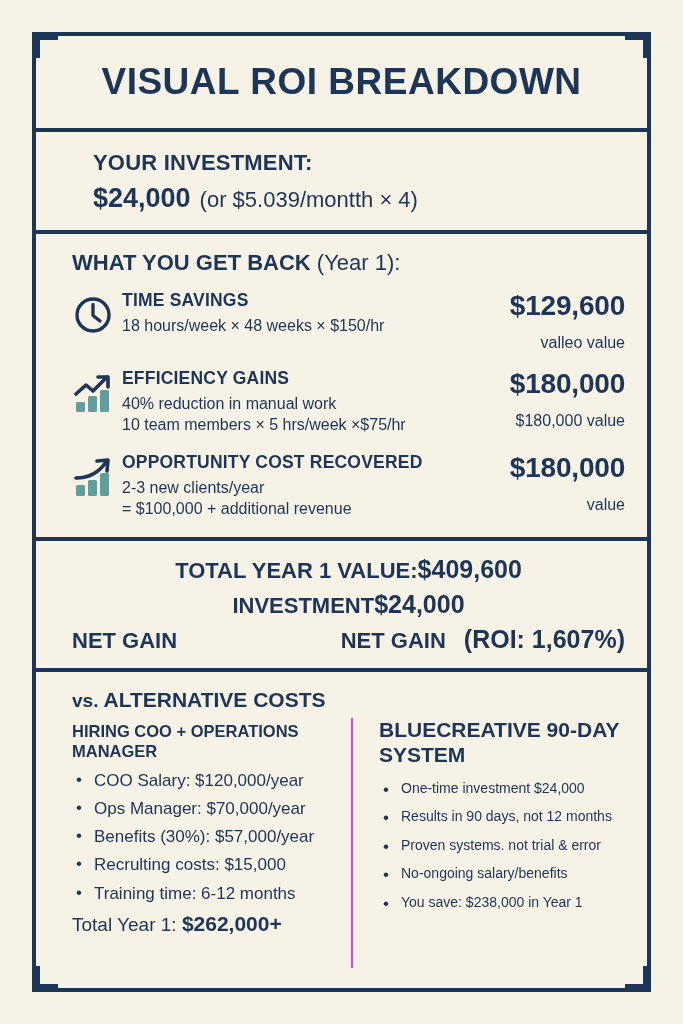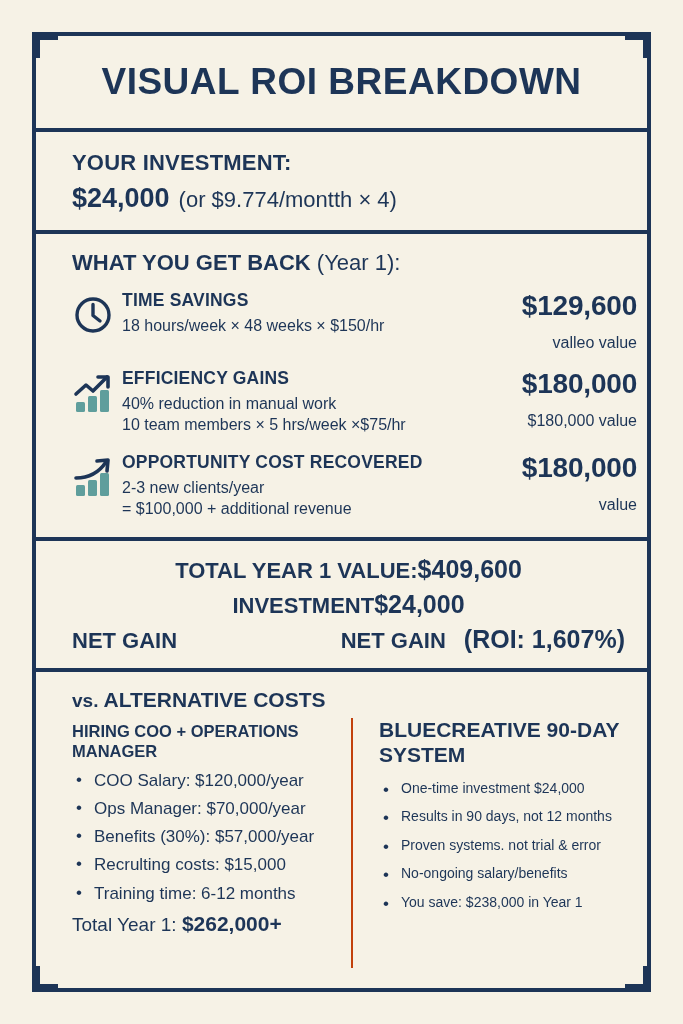--- a/index.html
+++ b/index.html
@@ -63,21 +63,21 @@
   .title-text {
     font-size: 37px;
     font-weight: bold;
     letter-spacing: 0.5px;
     color: #1d3557;
     white-space: nowrap;
   }
 
   
   .sec-invest {
-    padding: 18px 0 16px 36px;
+    padding: 18px 0 16px 57px;
   }
   .invest-label {
     font-size: 22px;
     font-weight: bold;
     letter-spacing: 0.2px;
     margin-bottom: 7px;
   }
   .invest-line {
     display: flex;
     align-items: baseline;
@@ -99,21 +99,21 @@
   .benefits-head {
     font-size: 22px;
     font-weight: bold;
     margin: 0 0 14px 36px;
   }
   .benefits-head .reg { font-weight: normal; }
 
   .brow {
     display: flex;
     align-items: flex-start;
-    padding: 0 10px 0 36px;
+    padding: 0 22px 0 36px;
     margin-bottom: 16px;
   }
   .brow:last-child { margin-bottom: 4px; }
   .bicon {
     width: 46px;
     flex: 0 0 46px;
     padding-top: 4px;
   }
   .btext {
     flex: 1 1 auto;
@@ -171,21 +171,21 @@
     padding: 16px 0 10px 0;
   }
   .col-left {
     flex: 0 0 315px;
     padding: 0 16px 0 36px;
     box-sizing: border-box;
   }
   .col-right {
     flex: 1 1 auto;
     padding: 0 26px 0 26px;
-    border-left: 2px solid #c2410c;
+    border-left: 2px solid #d946ef;
     box-sizing: border-box;
     margin: 30px 0 10px 0;
   }
   .cmp-head {
     font-size: 21px;
     font-weight: bold;
     margin-bottom: 10px;
   }
   .cmp-head .vs { font-size: 19px; }
   .cmp-sub {
@@ -239,21 +239,21 @@
   <div class="frame">
 
     <div class="sec sec-title">
       <div class="title-text">VISUAL ROI BREAKDOWN</div>
     </div>
 
     <div class="sec sec-invest">
       <div class="invest-label">YOUR INVESTMENT:</div>
       <div class="invest-line">
         <span class="invest-amount">$24,000</span>
-        <span class="invest-note">(or $9.774/montth × 4)</span>
+        <span class="invest-note">(or $5.039/montth × 4)</span>
       </div>
     </div>
 
     <div class="sec sec-benefits">
       <div class="benefits-head">
         <span>WHAT YOU GET BACK</span>
         <span class="reg">(Year 1):</span>
       </div>
 
       <div class="brow">

